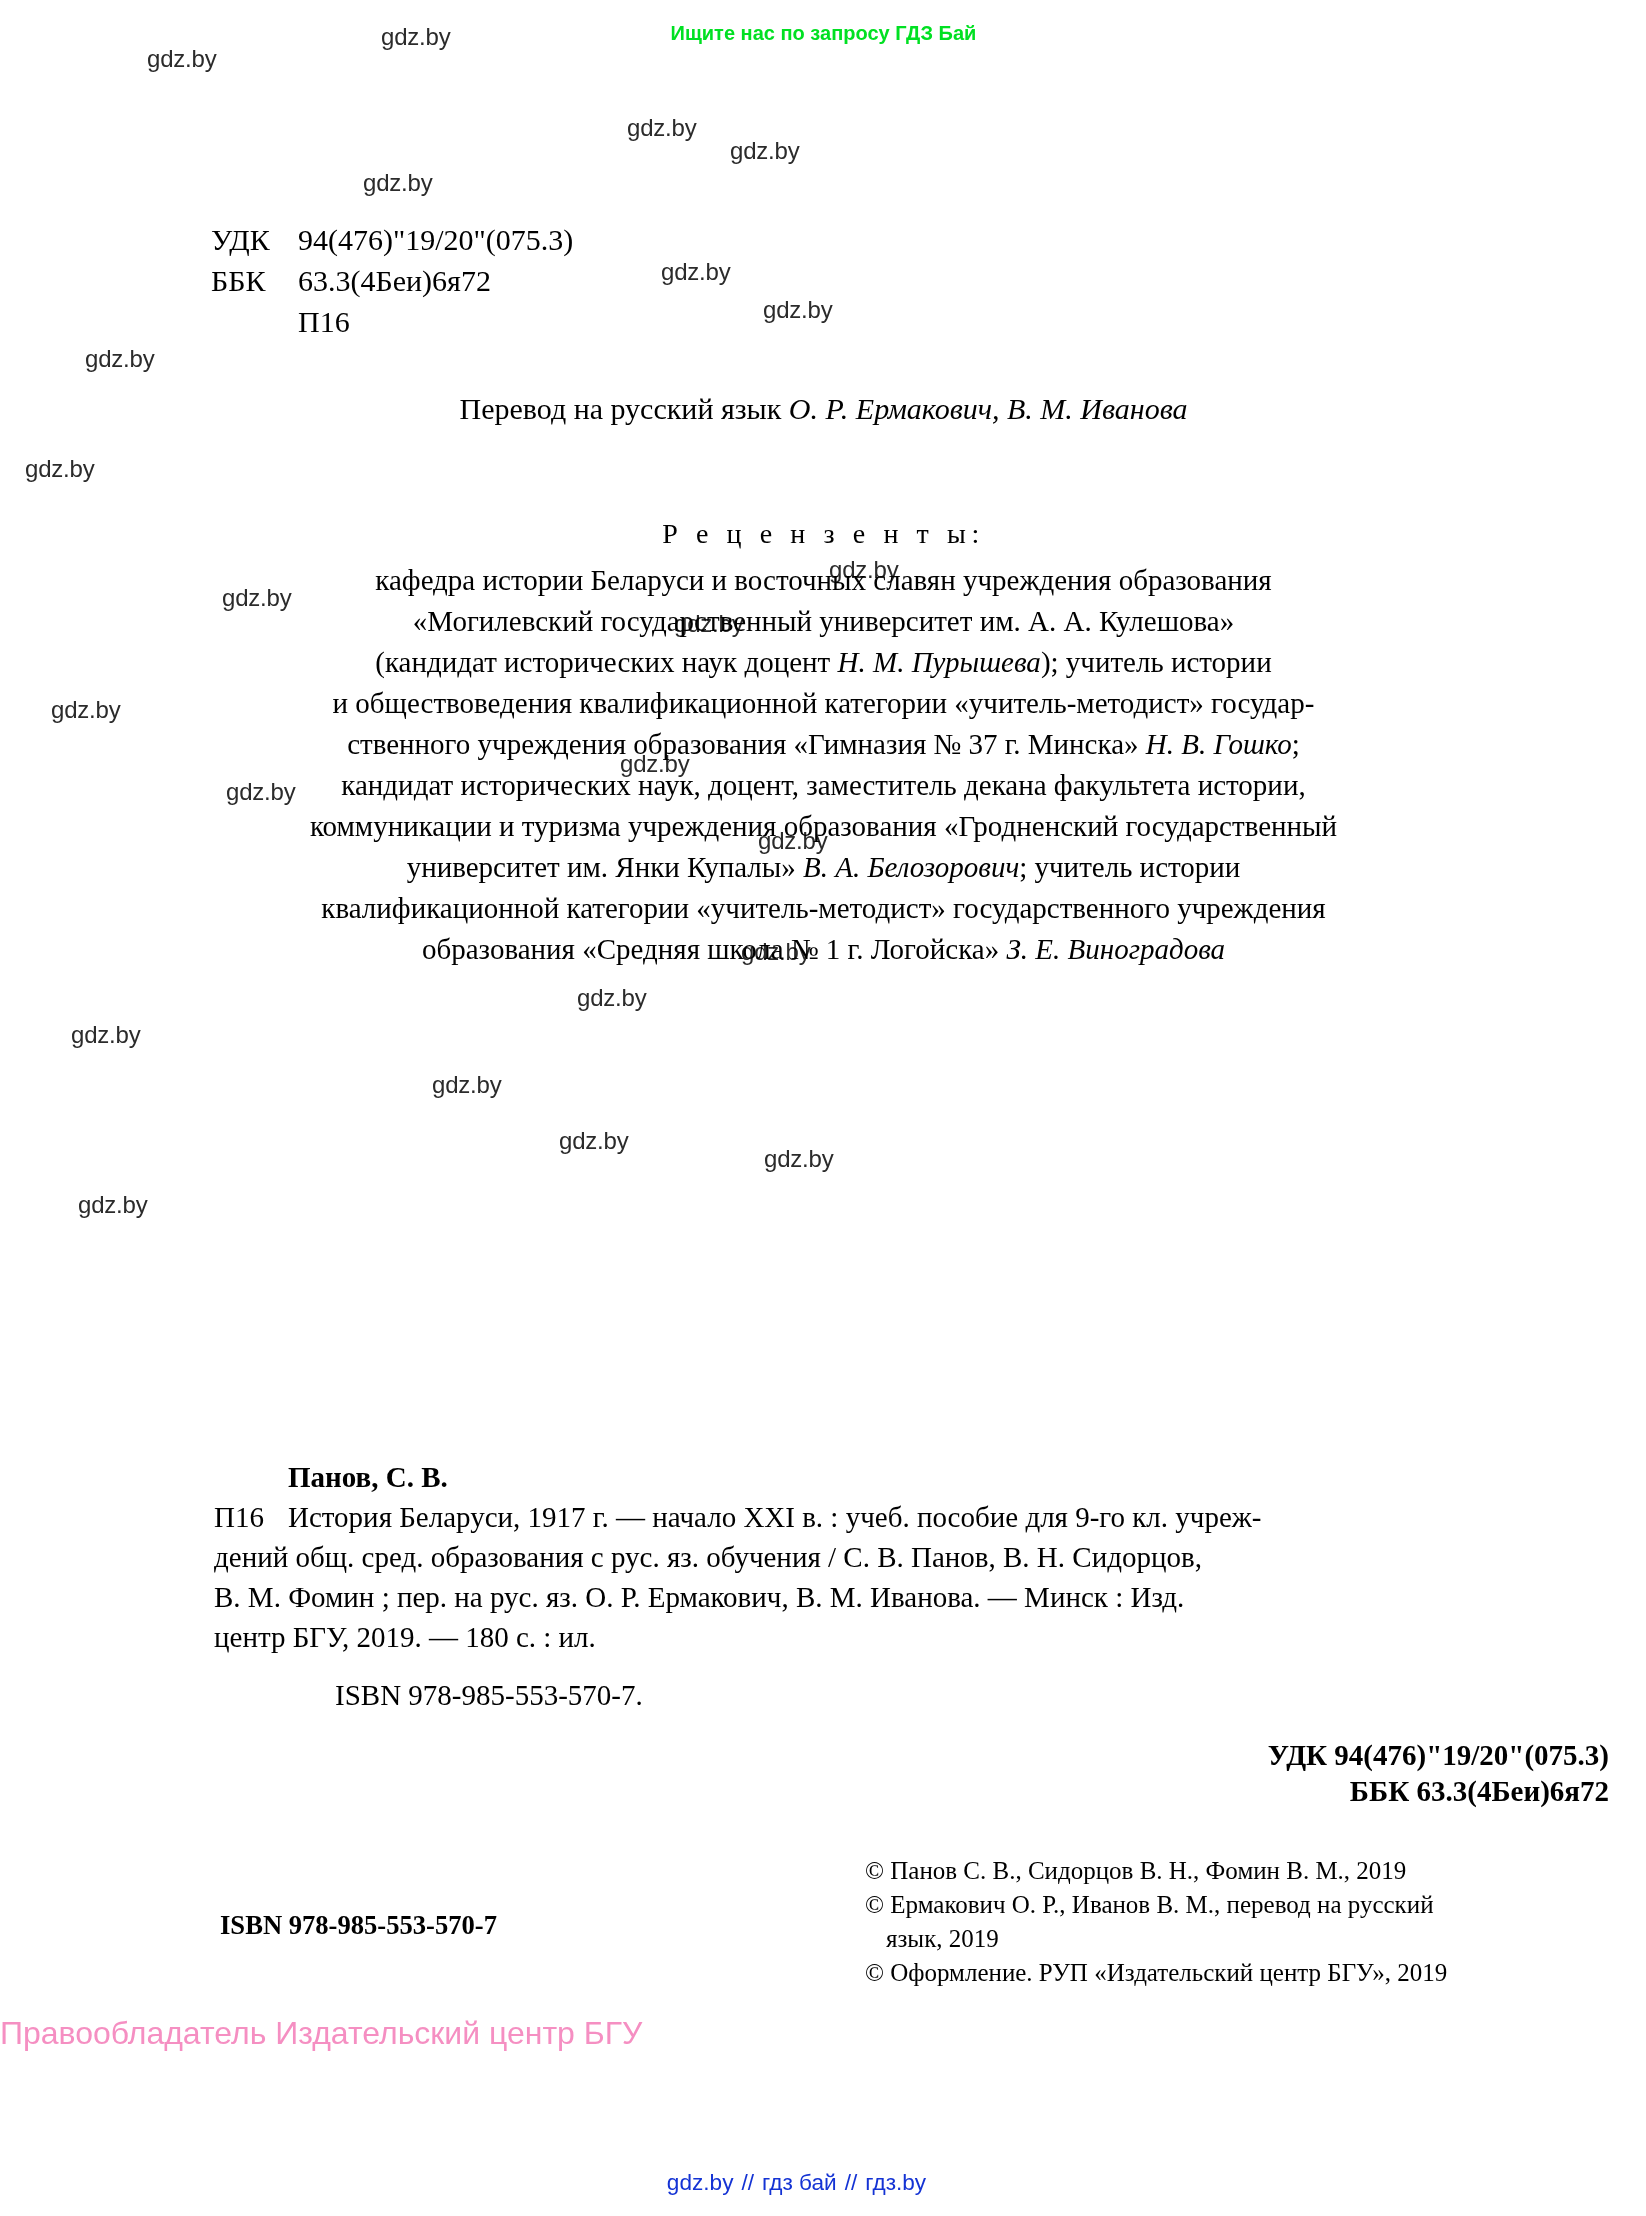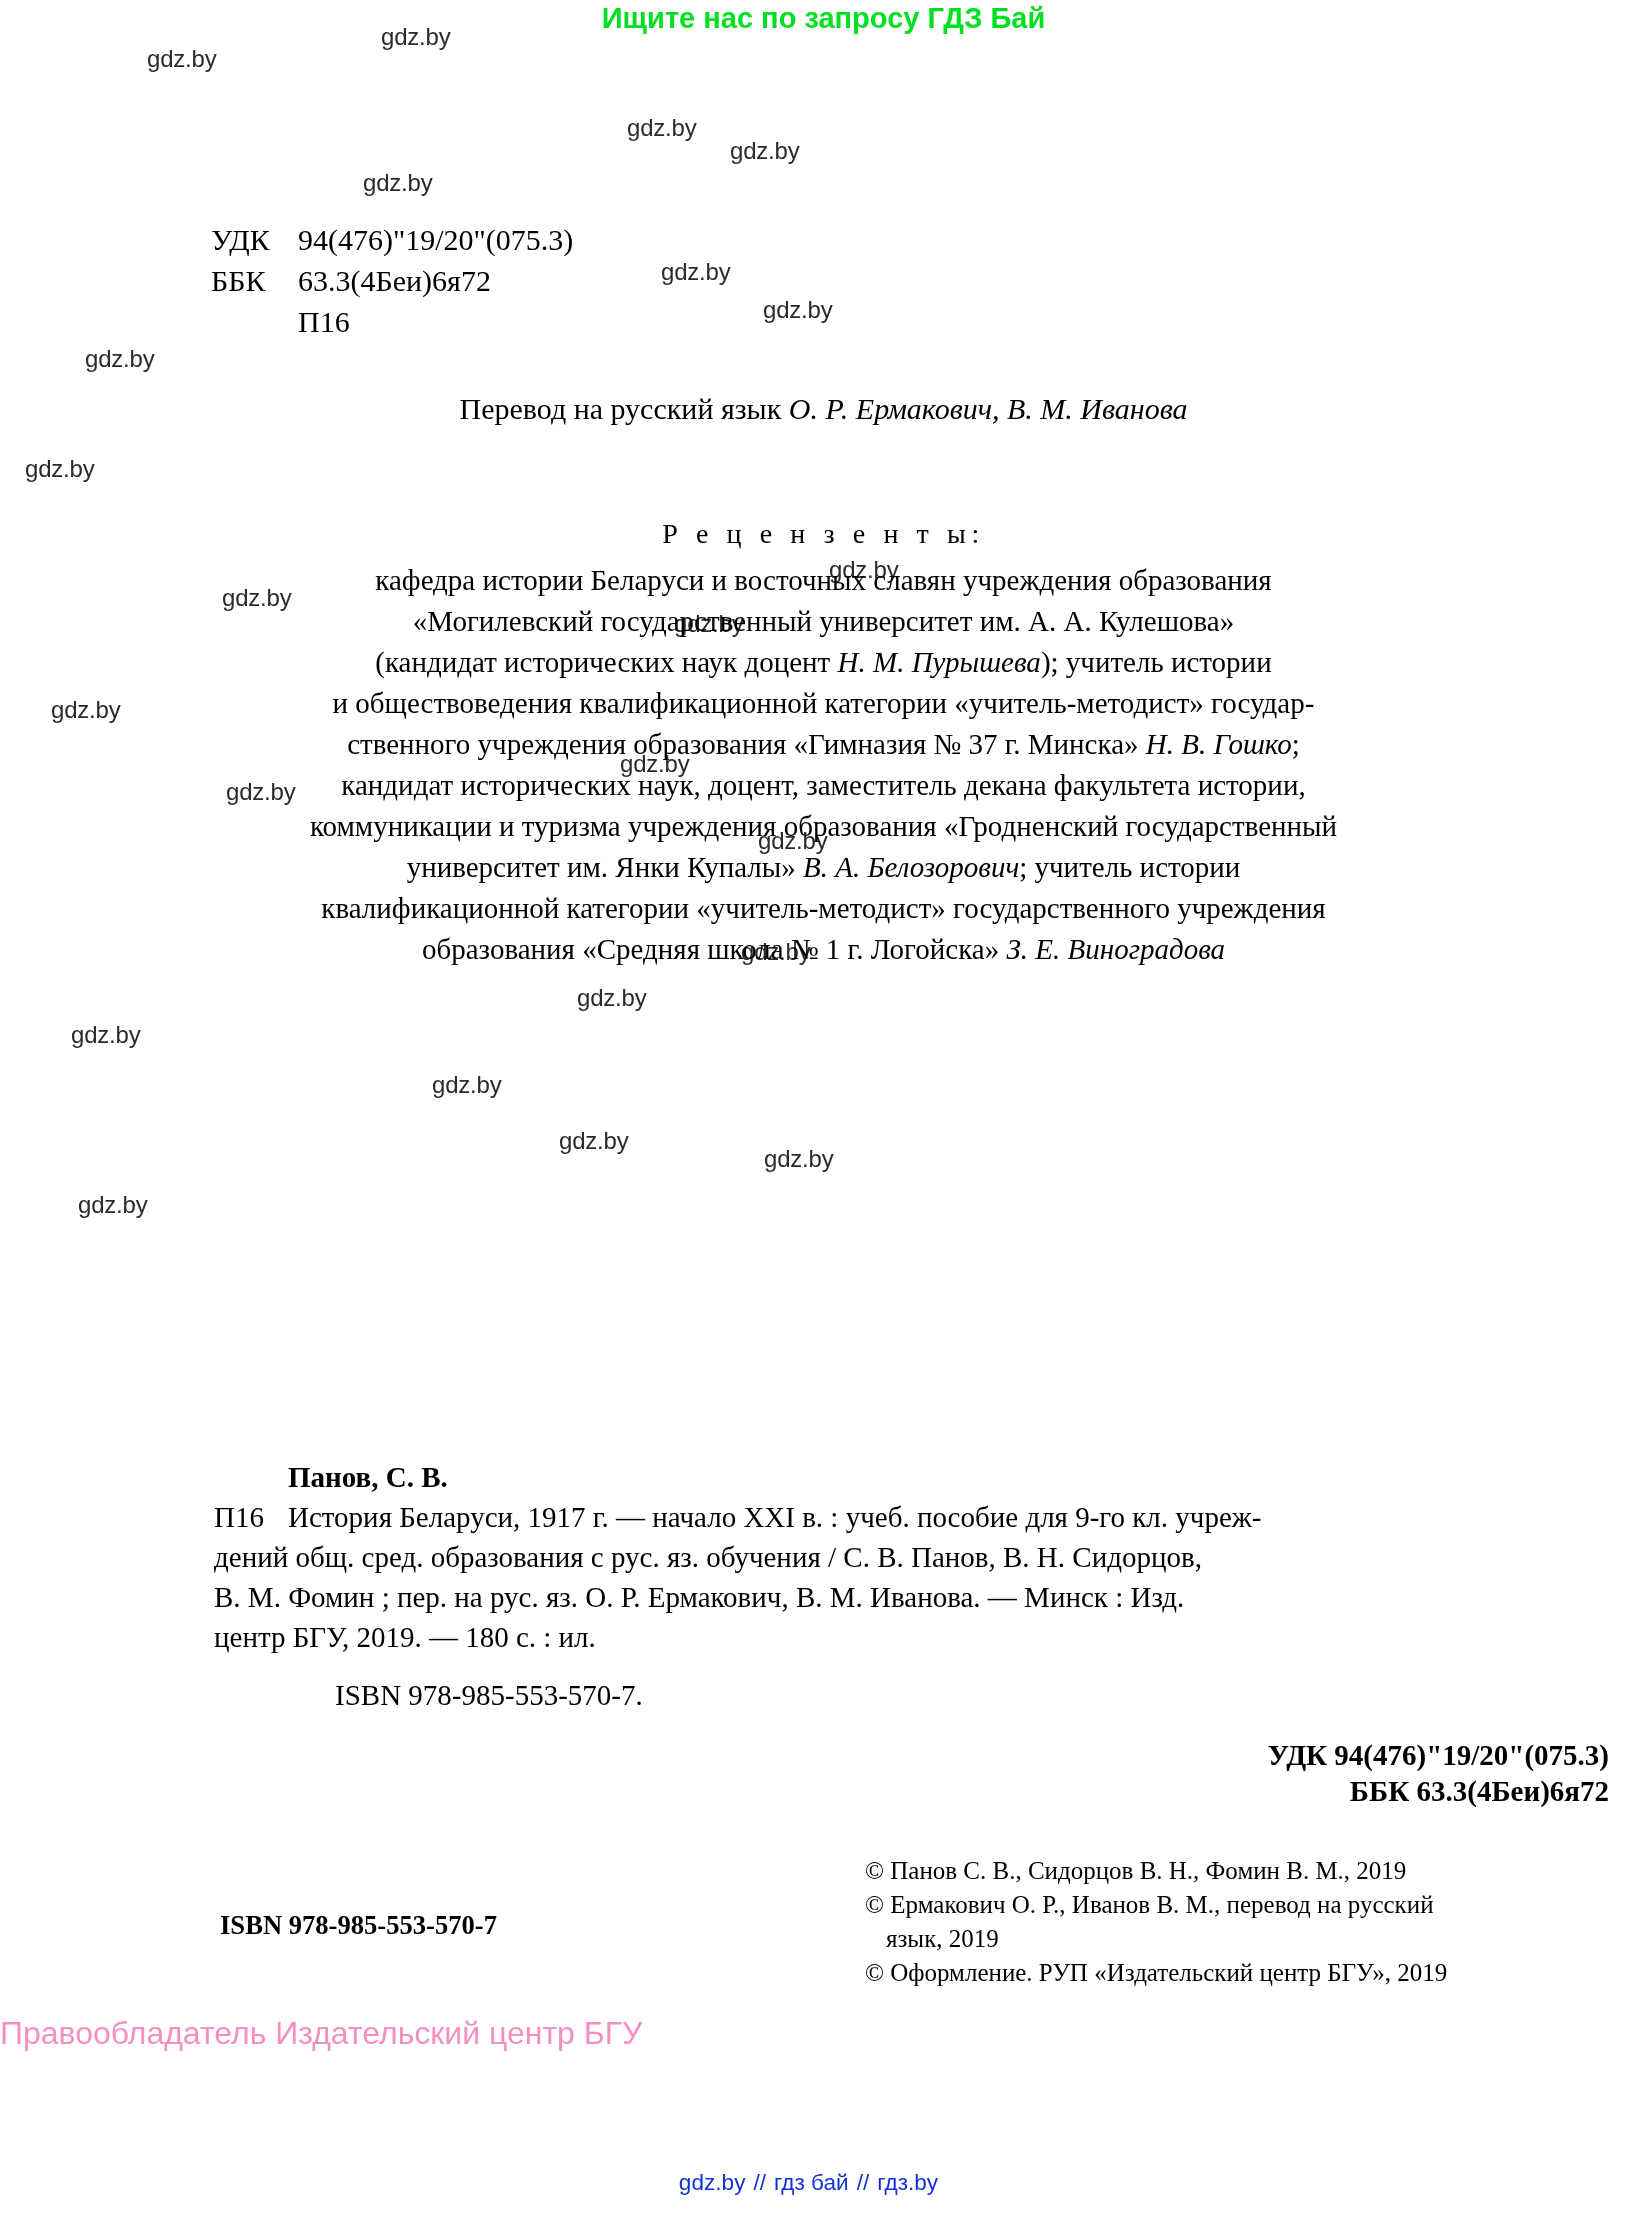--- a/index.html
+++ b/index.html
@@ -24,26 +24,26 @@
     font-size: 24px;
     color: #2b2b2b;
     white-space: nowrap;
     letter-spacing: -0.2px;
     font-weight: 400;
   }
 
   
   #banner {
     position: absolute;
-    top: 2px;
-    left: 0;
-    width: 1647px;
-    text-align: center;
-    font-family: "Liberation Sans", sans-serif;
-    font-size: 29px;
+    top: 22px;
+    left: 0;
+    width: 1647px;
+    text-align: center;
+    font-family: "Liberation Sans", sans-serif;
+    font-size: 20px;
     font-weight: 700;
     color: #00e022;
     white-space: nowrap;
   }
 
   
   #class-block {
     position: absolute;
     left: 211px;
     top: 219px;
@@ -174,21 +174,21 @@
     text-align: left;
     font-family: "Liberation Sans", sans-serif;
     font-size: 32px;
     color: #f58fc2;
     white-space: nowrap;
   }
 
   
   #footer {
     position: absolute;
-    left: 12px;
+    left: 0;
     top: 2170px;
     width: 1593px;
     text-align: center;
     font-family: "Liberation Sans", sans-serif;
     font-size: 22.6px;
     color: #1433d4;
     white-space: nowrap;
   }
   #footer .sep { padding: 0 8px; }
 </style>

